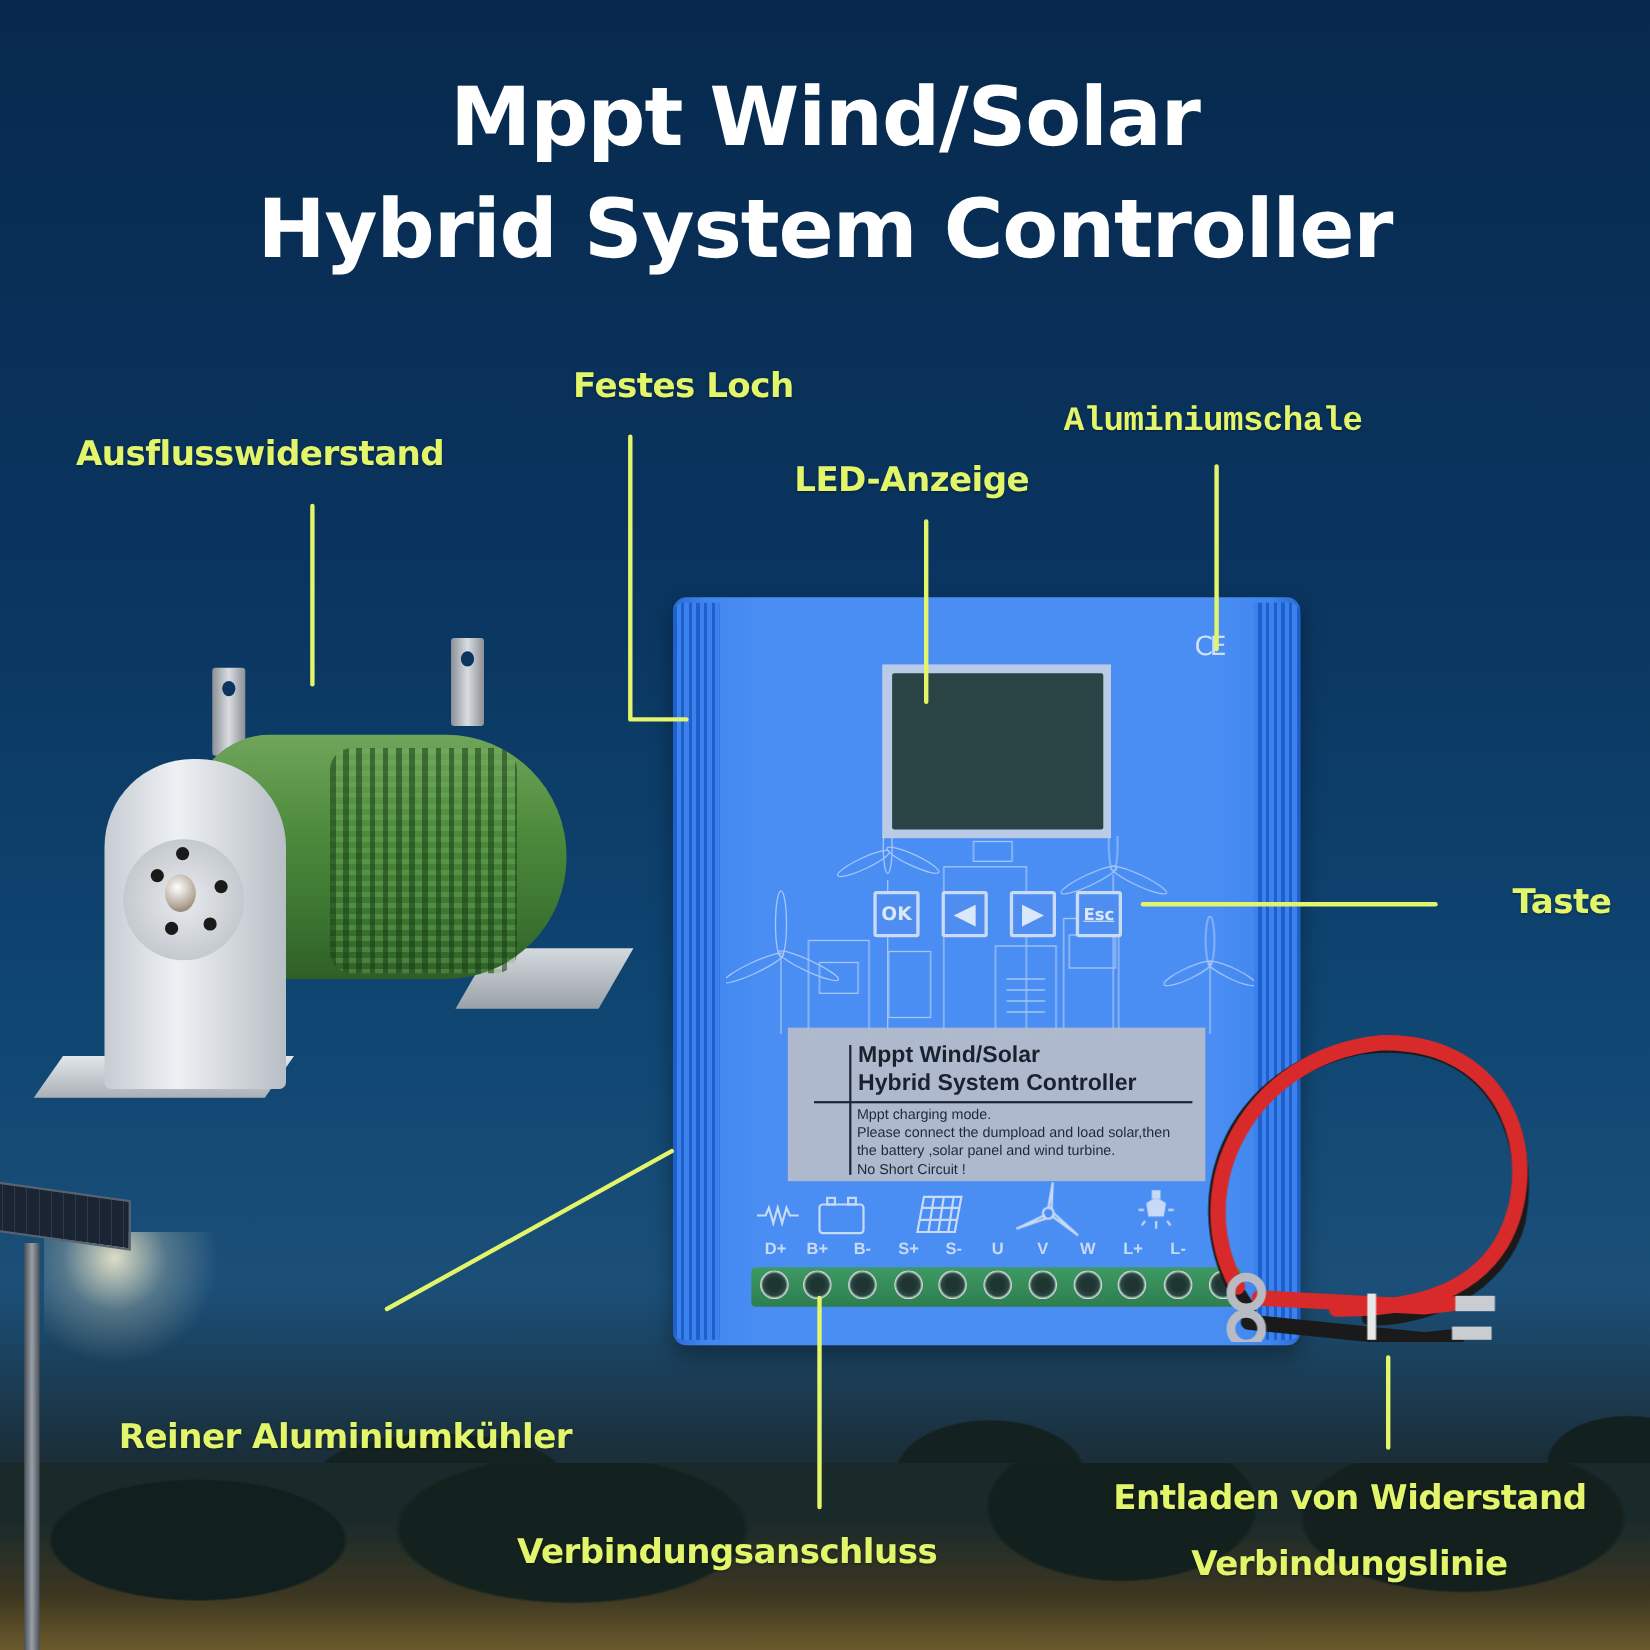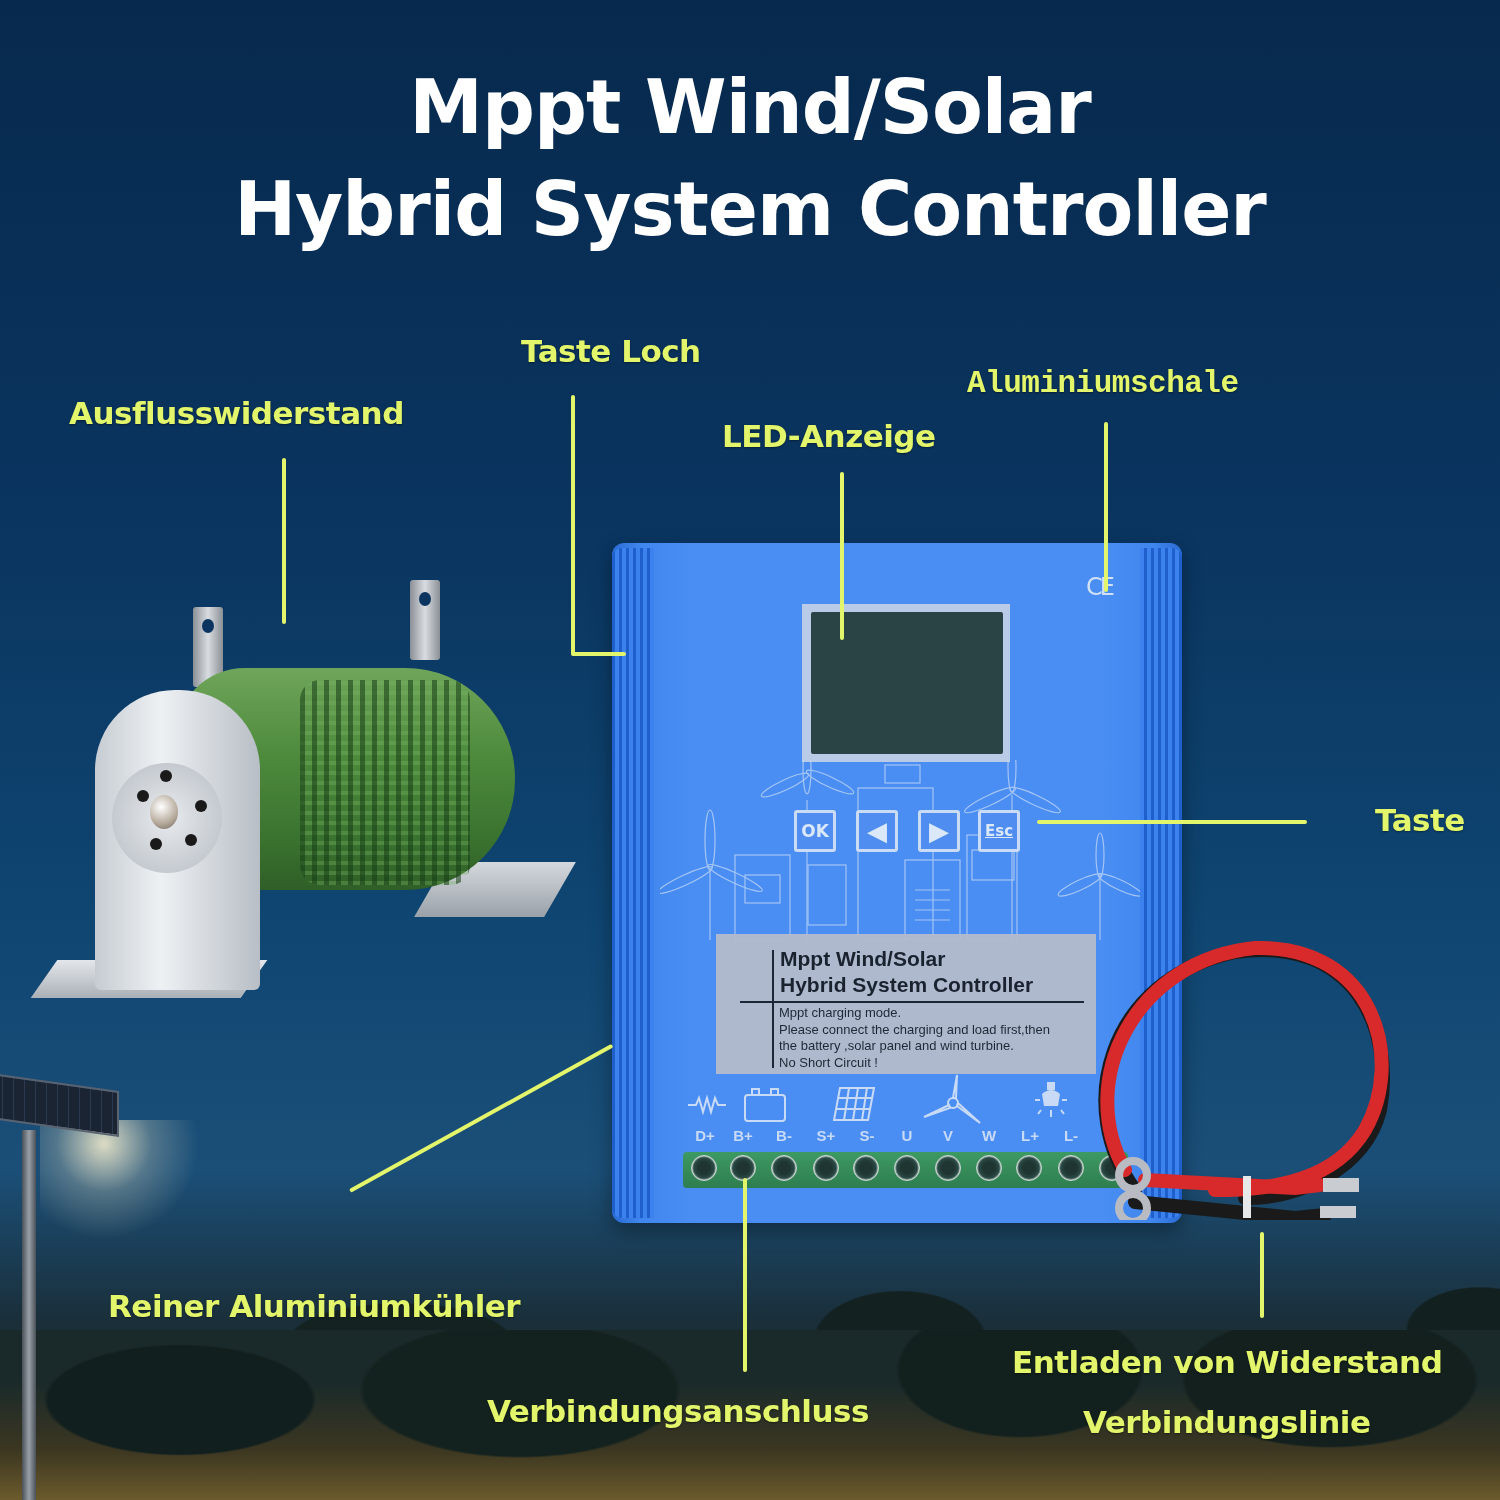--- a/index.html
+++ b/index.html
@@ -154,21 +154,21 @@
 
   <div class="plate"></div>
   <div class="plate-vline"></div>
   <div class="plate-hline"></div>
   <div class="plate-title">
     <div>Mppt Wind/Solar</div>
     <div>Hybrid System Controller</div>
   </div>
   <div class="plate-body">
     <div>Mppt charging mode.</div>
-    <div>Please connect the charging and load first,then</div>
+    <div>Please connect the dumpload and load solar,then</div>
     <div>the battery ,solar panel and wind turbine.</div>
     <div>No Short Circuit !</div>
   </div>
 
   <svg class="icon-row" style="left:688px; width:40px; height:30px;" viewBox="0 0 40 30">
       <polyline points="0,20 8,20 11,13 15,27 19,13 23,27 27,13 30,20 38,20" fill="none" stroke="#c8daf6" stroke-width="2"></polyline>
     </svg>
   <svg class="icon-row" style="left:743px; width:44px; height:36px; top:1087px;" viewBox="0 0 44 36">
       <rect x="2" y="8" width="40" height="26" rx="3" fill="none" stroke="#c8daf6" stroke-width="2"></rect>
       <rect x="9" y="2" width="7" height="6" fill="none" stroke="#c8daf6" stroke-width="2"></rect>
@@ -236,27 +236,27 @@
   <path d="M 30 230 C -20 140, 40 20, 160 8 C 280 5, 310 120, 270 190 C 240 240, 180 250, 120 250" fill="none" stroke="#d82a2a" stroke-width="14" stroke-linecap="round"></path>
   <path d="M 40 262 L 200 278 L 230 275" fill="none" stroke="#1a1a1a" stroke-width="14" stroke-linecap="round"></path>
   <path d="M 50 240 L 200 248 L 225 245" fill="none" stroke="#d82a2a" stroke-width="14" stroke-linecap="round"></path>
   <rect x="148" y="236" width="8" height="42" fill="#e6e8ea"></rect>
   <circle cx="38" cy="235" r="14" fill="none" stroke="#b8bcc2" stroke-width="8"></circle>
   <circle cx="38" cy="268" r="14" fill="none" stroke="#b8bcc2" stroke-width="8"></circle>
   <rect x="228" y="238" width="36" height="14" fill="#c9cdd2"></rect>
   <rect x="225" y="266" width="36" height="12" fill="#c9cdd2"></rect>
 </svg>
 
-<div class="label" style="left:521px; top:333px;">Taste Loch</div>
+<div class="label" style="left:521px; top:333px;">Festes Loch</div>
 <div class="label" style="left:69px; top:395px;">Ausflusswiderstand</div>
 <div class="label" style="left:967px; top:366px;font-family:Liberation Mono, monospace;">Aluminiumschale</div>
 <div class="label" style="left:722px; top:418px;">LED-Anzeige</div>
 <div class="label" style="left:1331px; top:802px;margin-left:44px;">Taste</div>
 <div class="label" style="left:108px; top:1288px;">Reiner Aluminiumkühler</div>
-<div class="label" style="left:487px; top:1393px;">Verbindungsanschluss</div>
+<div class="label" style="left:470px; top:1393px;">Verbindungsanschluss</div>
 <div class="label" style="left:1012px; top:1344px;">Entladen von Widerstand</div>
 <div class="label" style="left:1083px; top:1404px;">Verbindungslinie</div>
 
 <div class="line" style="left:282px; top:458px; width:4px; height:166px;"></div>
 <div class="line" style="left:571px; top:395px; width:4px; height:260px;"></div>
 <div class="line" style="left:571px; top:652px; width:55px; height:4px;"></div>
 <div class="line" style="left:840px; top:472px; width:4px; height:168px;"></div>
 <div class="line" style="left:1104px; top:422px; width:4px; height:170px;"></div>
 <div class="line" style="left:1037px; top:820px; width:270px; height:4px;"></div>
 <div class="line" style="left:350px; top:1189px; width:300px; height:4px; transform-origin:0 50%; transform:rotate(-29deg);"></div>

